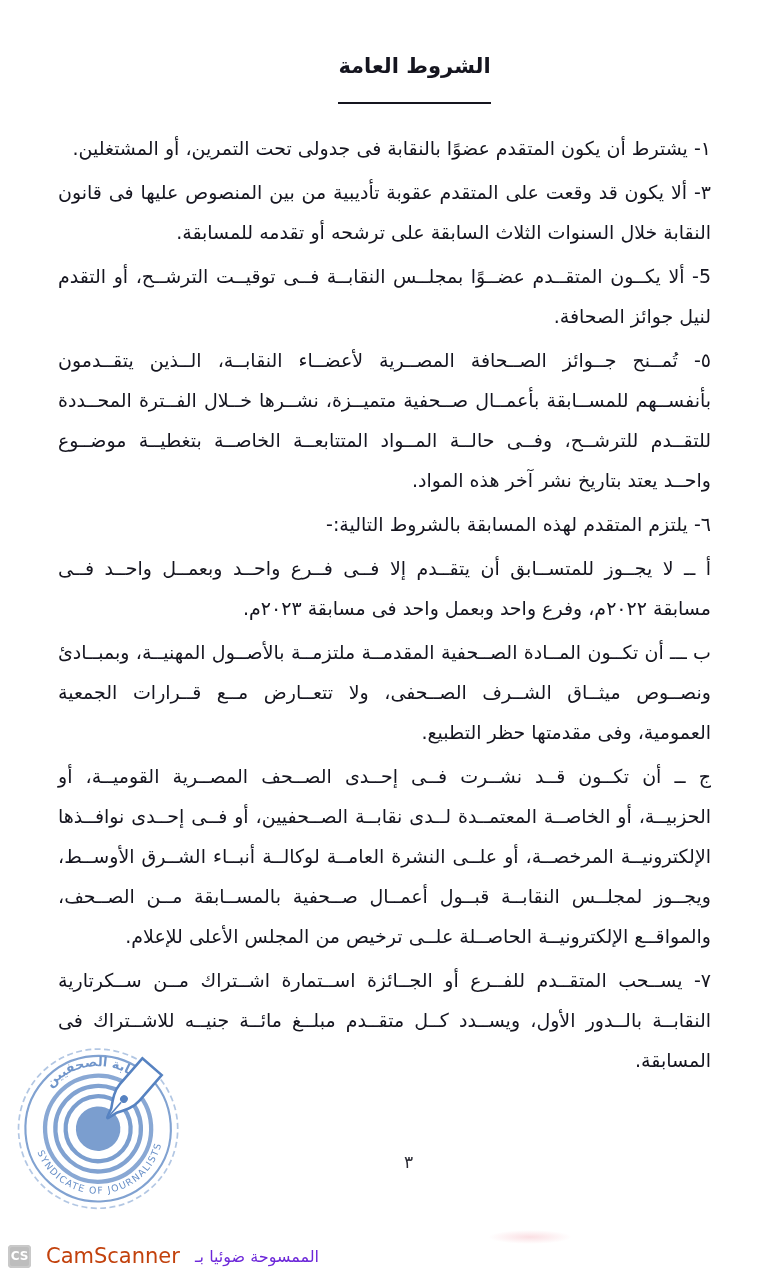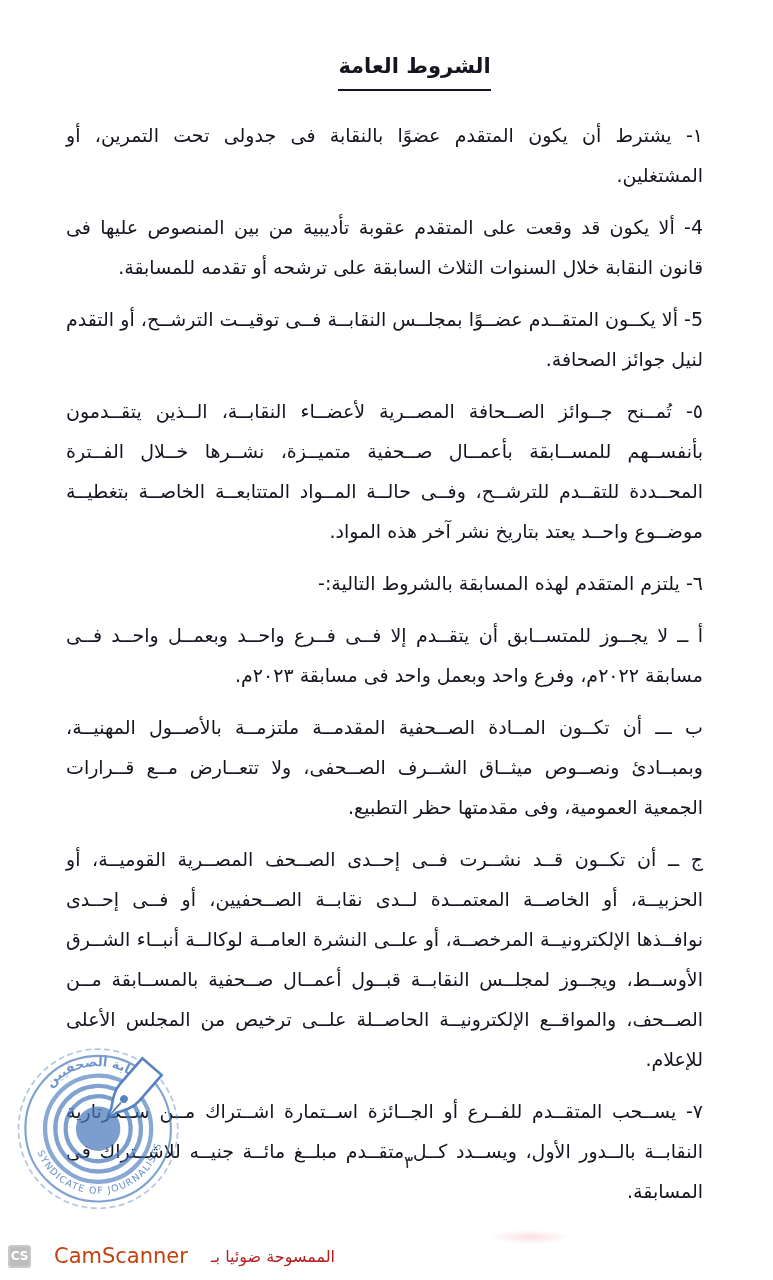--- a/index.html
+++ b/index.html
@@ -20,24 +20,24 @@
     text-align:center;
     position:relative;
     right:-30px;
     margin-bottom:24px;
   }
   .title-text{
     display:inline-block;
     font-size:21px;
     font-weight:bold;
     border-bottom:2.5px solid #15151f;
-    padding-bottom:11px;
+    padding-bottom:24px;
   }
   p.para{
-    margin:12px;
+    margin:4px;
     font-size:19px;
     line-height:40px;
     text-align:justify;
     text-align-last:right;
   }
   p.para .b, p.para.bold{
     font-weight:normal;
   }
   .page-number{
     position:absolute;
@@ -48,53 +48,53 @@
   .stamp{
     position:absolute;
     left:12px;top:1038px;
     width:172px;height:178px;
     transform:rotate(-4deg);
     opacity:.92;
   }
   .watermark{
     position:absolute;
     left:8px;top:1244px;
-    display:flex;align-items:center;gap:23px;
+    display:flex;align-items:center;gap:15px;
     direction:ltr;
   }
   .cs-badge{
     width:23px;height:23px;
     background:#bdbdbd;
     color:#ffffff;
     border-radius:4px;
     font-size:12px;font-weight:bold;
     display:flex;align-items:center;justify-content:center;
     box-shadow:inset 0 0 0 2px #c9c9c9;
   }
   .wm-brand{color:#c2410c;font-size:21px;}
-  .wm-arabic{color:#b91c1c;font-size:16px;direction:rtl;}
+  .wm-arabic{color:#6d28d9;font-size:16px;direction:rtl;}
   .smudge{
     position:absolute;
     left:488px;top:1230px;width:84px;height:14px;
     background:radial-gradient(ellipse at center, rgba(244,170,180,.38), rgba(244,170,180,0) 70%);
     pointer-events:none;
   }
 </style>
 </head>
 <body>
 
 <div class="page">
 
   <div class="content">
     <div class="title-wrap">
       <span class="title-text">الشروط العامة</span>
     </div>
 
     <p class="para"><span>١- يشترط أن يكون المتقدم عضوًا بالنقابة فى جدولى تحت التمرين، أو المشتغلين.</span></p>
-    <p class="para"><span>4- ألا يكون قد وقعت على المتقدم عقوبة تأديبية من بين المنصوص عليها فى قانون النقابة خلال السنوات الثلاث السابقة على ترشحه أو تقدمه للمسابقة.</span></p>
+    <p class="para"><span>٣- ألا يكون قد وقعت على المتقدم عقوبة تأديبية من بين المنصوص عليها فى قانون النقابة خلال السنوات الثلاث السابقة على ترشحه أو تقدمه للمسابقة.</span></p>
     <p class="para"><span>5- ألا يكــون المتقــدم عضــوًا بمجلــس النقابــة فــى توقيــت الترشــح، أو التقدم لنيل جوائز الصحافة.</span></p>
     <p class="para"><span>٥- تُمــنح جــوائز الصــحافة المصــرية لأعضــاء النقابــة، الــذين يتقــدمون بأنفســهم للمســابقة بأعمــال صــحفية متميــزة، نشــرها خــلال الفــترة المحــددة للتقــدم للترشــح، وفــى حالــة المــواد المتتابعــة الخاصــة بتغطيــة موضــوع واحــد يعتد بتاريخ نشر آخر هذه المواد.</span></p>
     <p class="para"><span>٦- يلتزم المتقدم لهذه المسابقة بالشروط التالية:-</span></p>
     <p class="para bold"><span>أ ــ لا يجــوز للمتســابق أن يتقــدم إلا فــى فــرع واحــد وبعمــل واحــد فــى مسابقة ٢٠٢٢م، وفرع واحد وبعمل واحد فى مسابقة ٢٠٢٣م.</span></p>
     <p class="para"><span>ب ـــ أن تكــون المــادة الصــحفية المقدمــة ملتزمــة بالأصــول المهنيــة، وبمبــادئ ونصــوص ميثــاق الشــرف الصــحفى، ولا تتعــارض مــع قــرارات الجمعية العمومية، وفى مقدمتها حظر التطبيع.</span></p>
     <p class="para"><span>ج ــ أن تكــون قــد نشــرت فــى إحــدى الصــحف المصــرية القوميــة، أو الحزبيــة، أو الخاصــة المعتمــدة لــدى نقابــة الصــحفيين، أو فــى إحــدى نوافــذها الإلكترونيــة المرخصــة، أو علــى النشرة العامــة لوكالــة أنبــاء الشــرق الأوســط، </span><span class="b">ويجــوز لمجلــس النقابــة قبــول أعمــال صــحفية بالمســابقة مــن الصــحف، والمواقــع الإلكترونيــة الحاصــلة علــى ترخيص من المجلس الأعلى للإعلام.</span></p>
     <p class="para"><span>٧- يســحب المتقــدم للفــرع أو الجــائزة اســتمارة اشــتراك مــن ســكرتارية النقابــة بالــدور الأول، </span><span class="b">ويســدد كــل متقــدم مبلــغ مائــة جنيــه للاشــتراك فى المسابقة.</span></p>
   </div>
 
   <svg class="stamp" viewBox="0 0 200 208" xmlns="http://www.w3.org/2000/svg">

